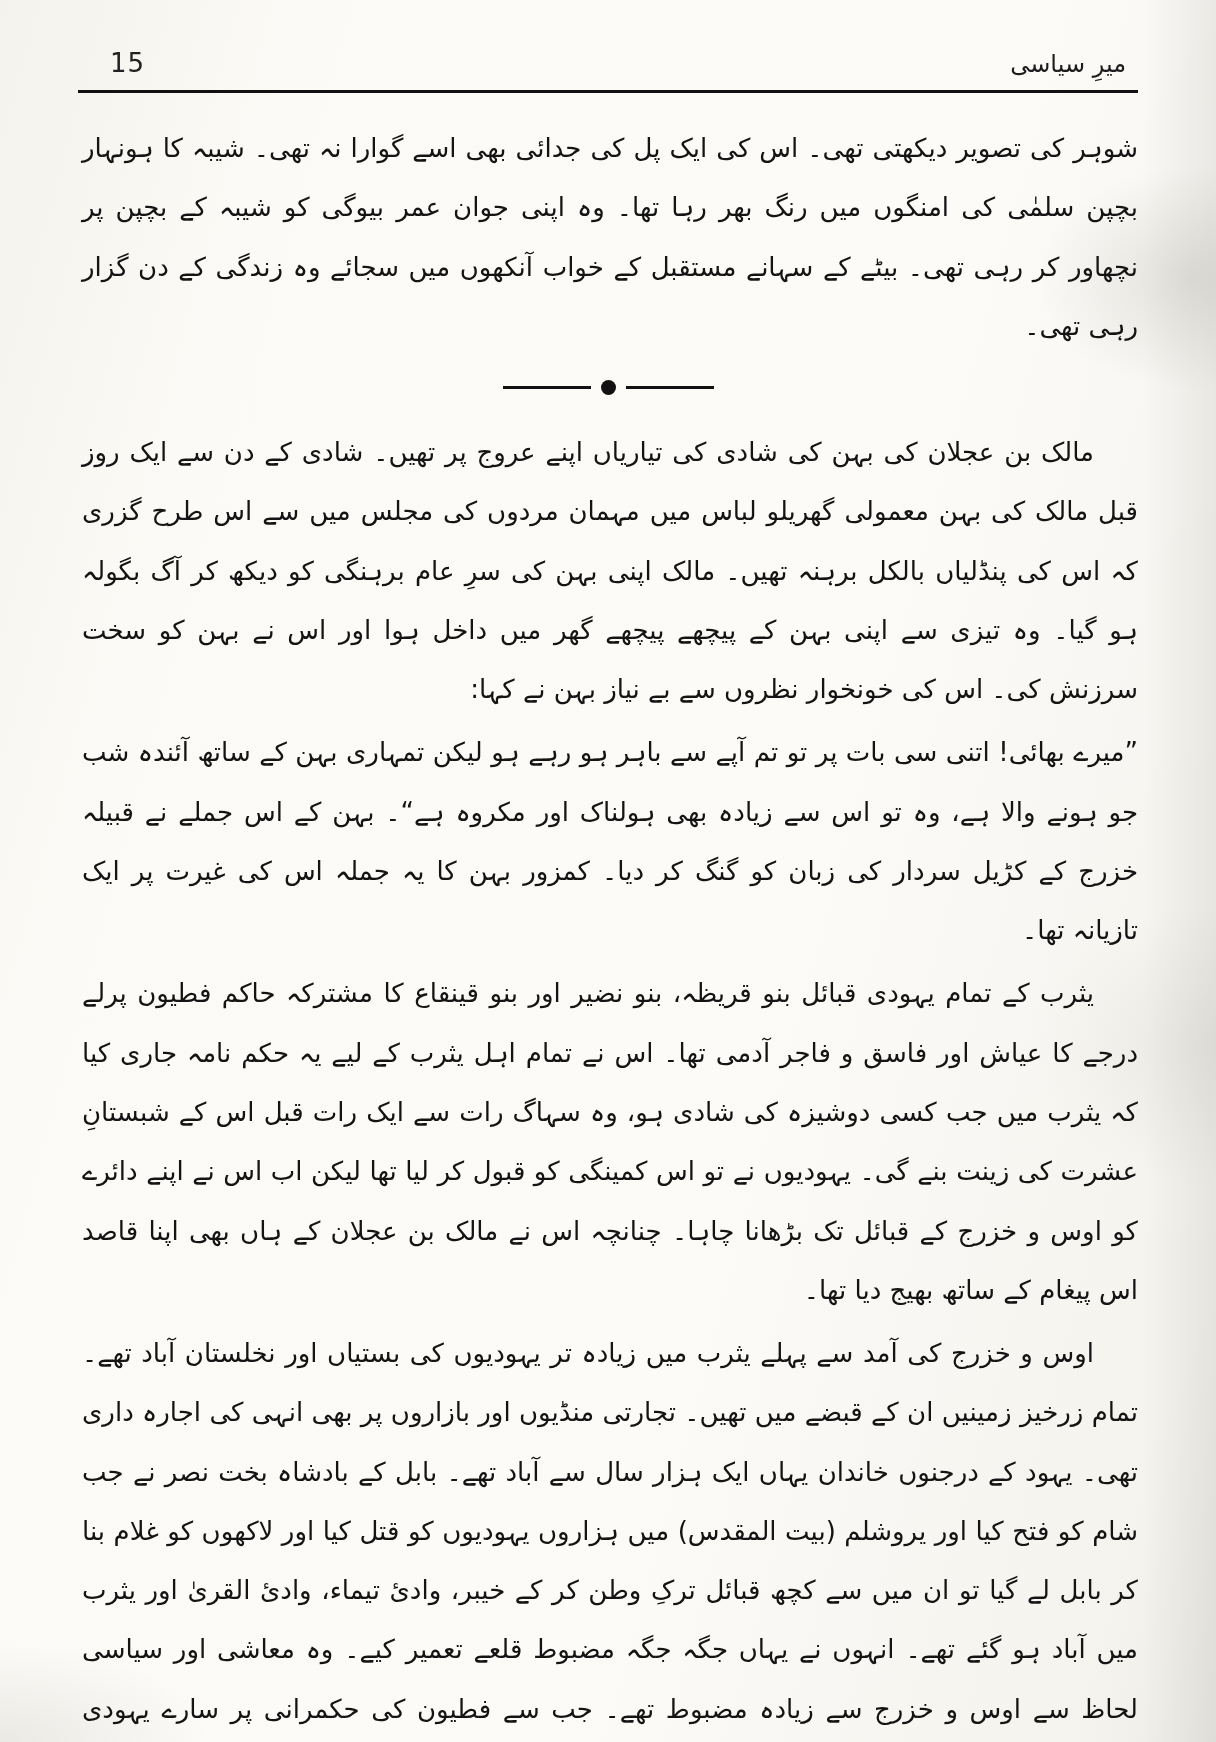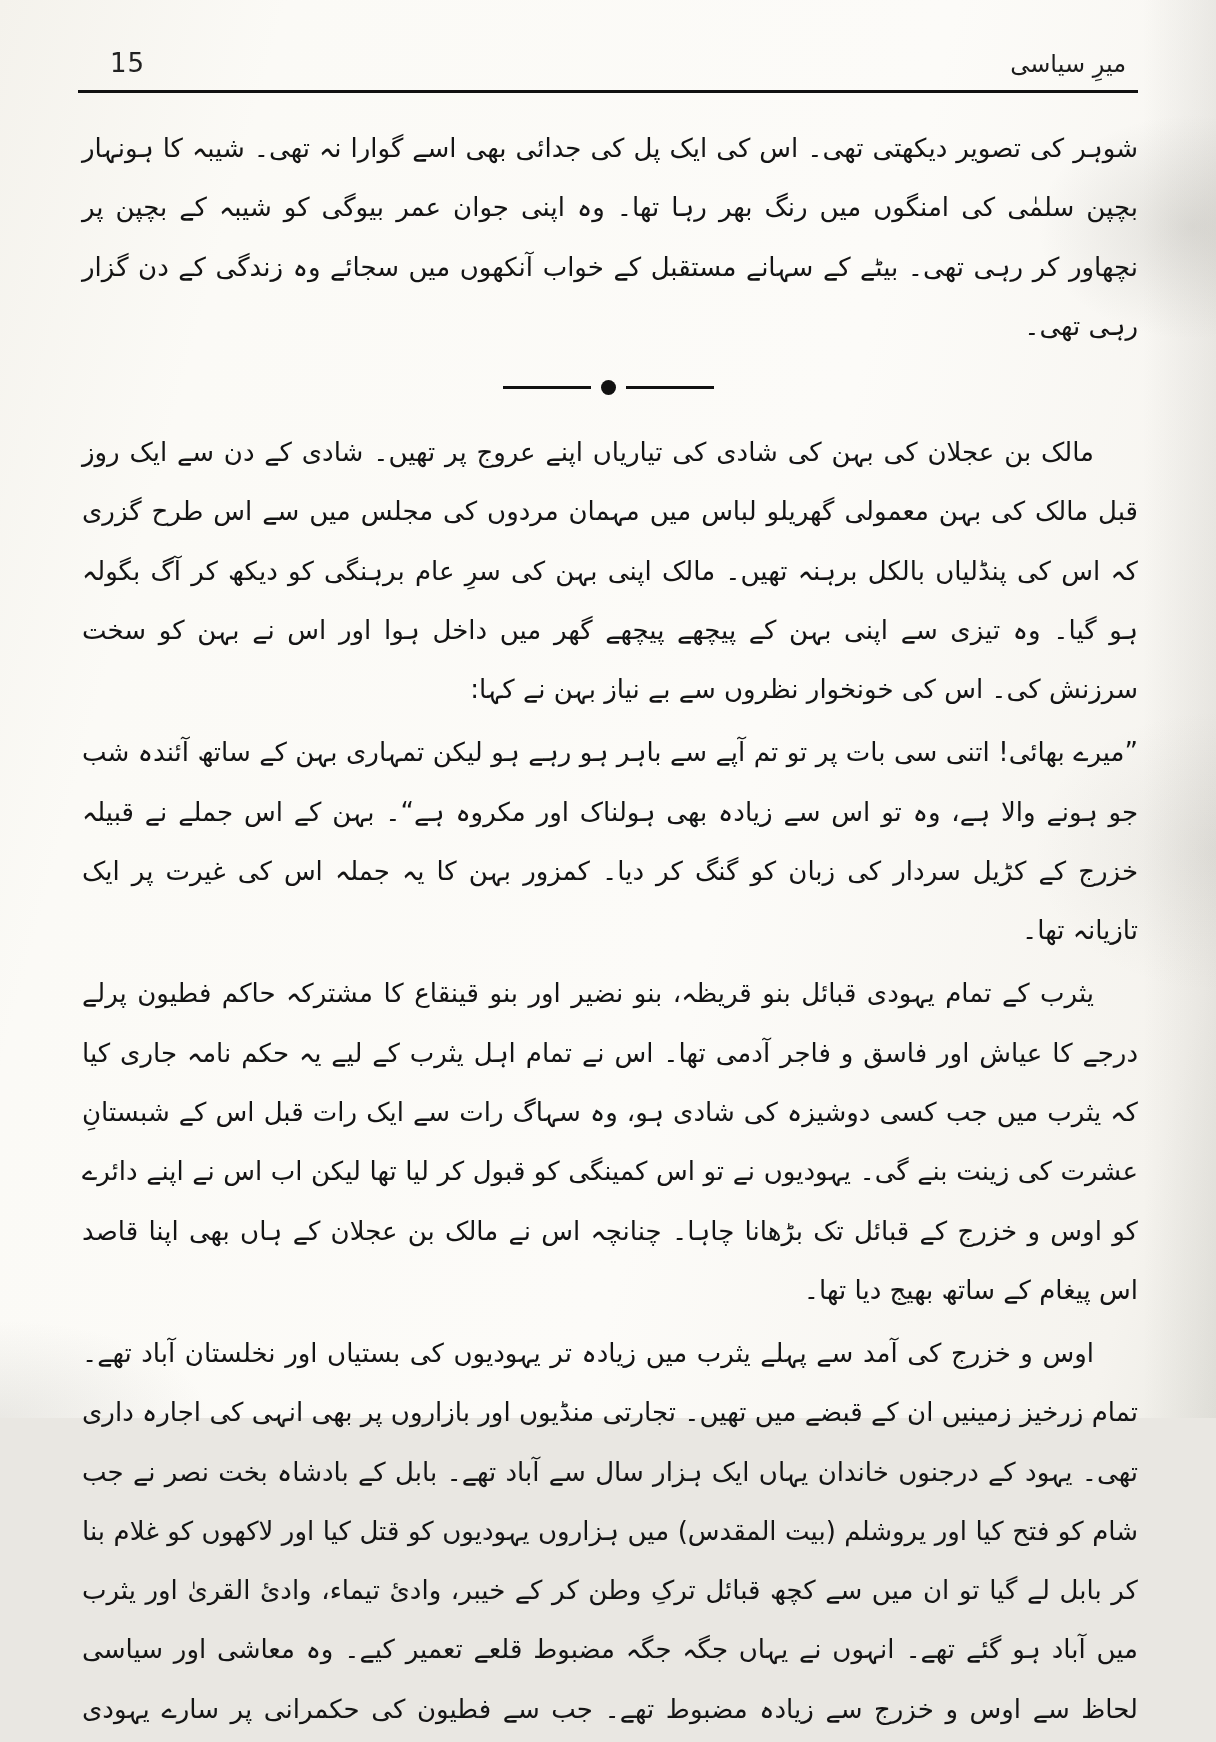--- a/index.html
+++ b/index.html
@@ -9,21 +9,21 @@
   body {
     width: 1216px;
     height: 1742px;
     background: #e9e7e2;
     font-family: "DejaVu Sans", "Liberation Serif", sans-serif;
     overflow: hidden;
   }
   .page {
     position: relative;
     width: 1216px;
-    height: 1418px;
+    height: 1742px;
     background: linear-gradient(105deg, #f4f2ec 0%, #fbfaf6 18%, #fcfbf8 60%, #f5f3ee 92%, #ecebe5 100%);
     box-sizing: border-box;
     padding: 40px 78px 20px 78px;
     color: #161616;
     direction: rtl;
   }
   
   .page::before {
     content: "";
     position: absolute;

